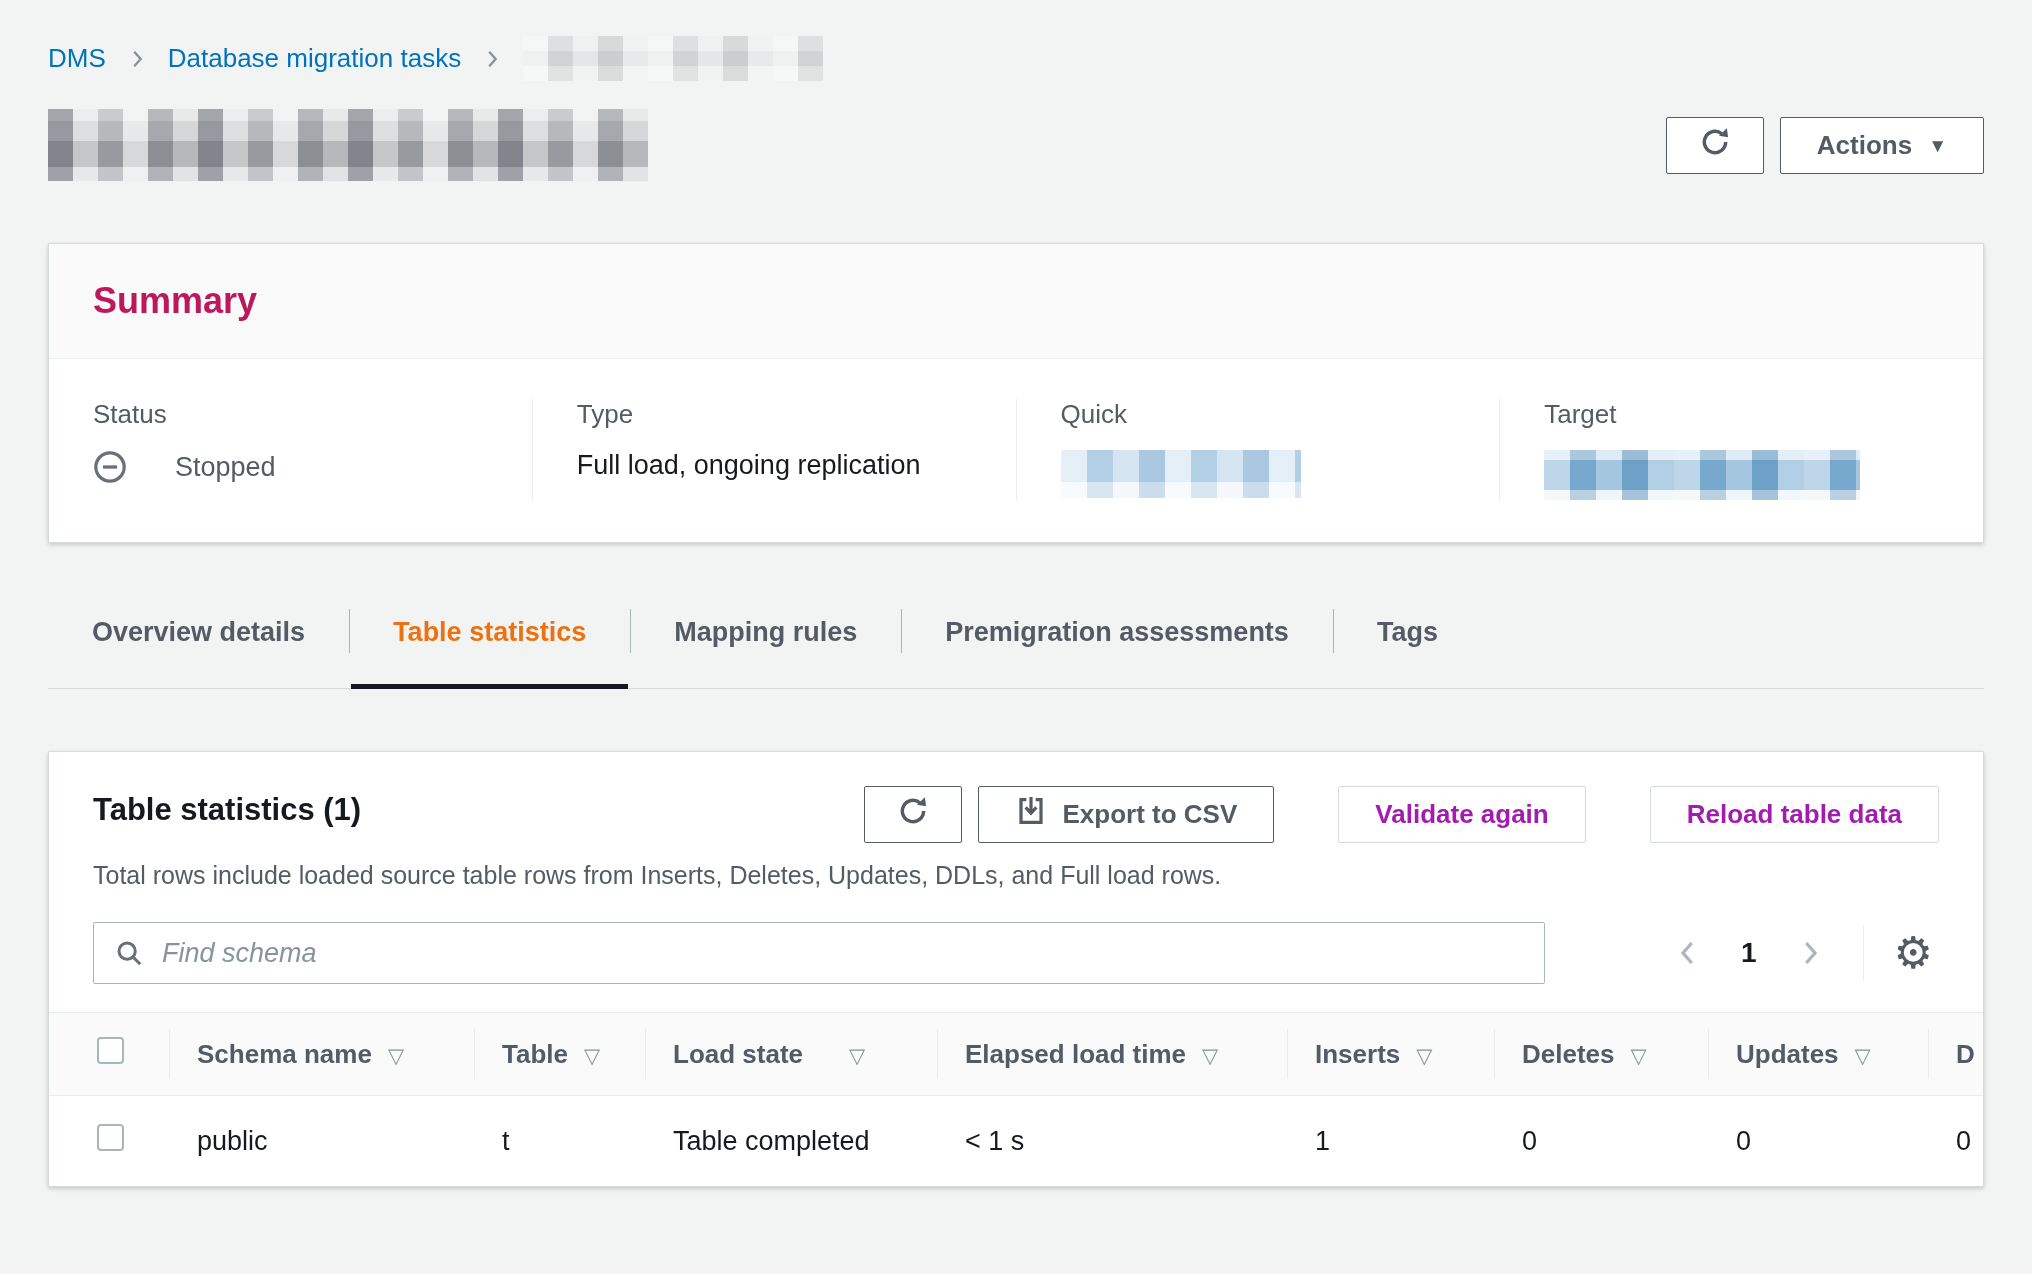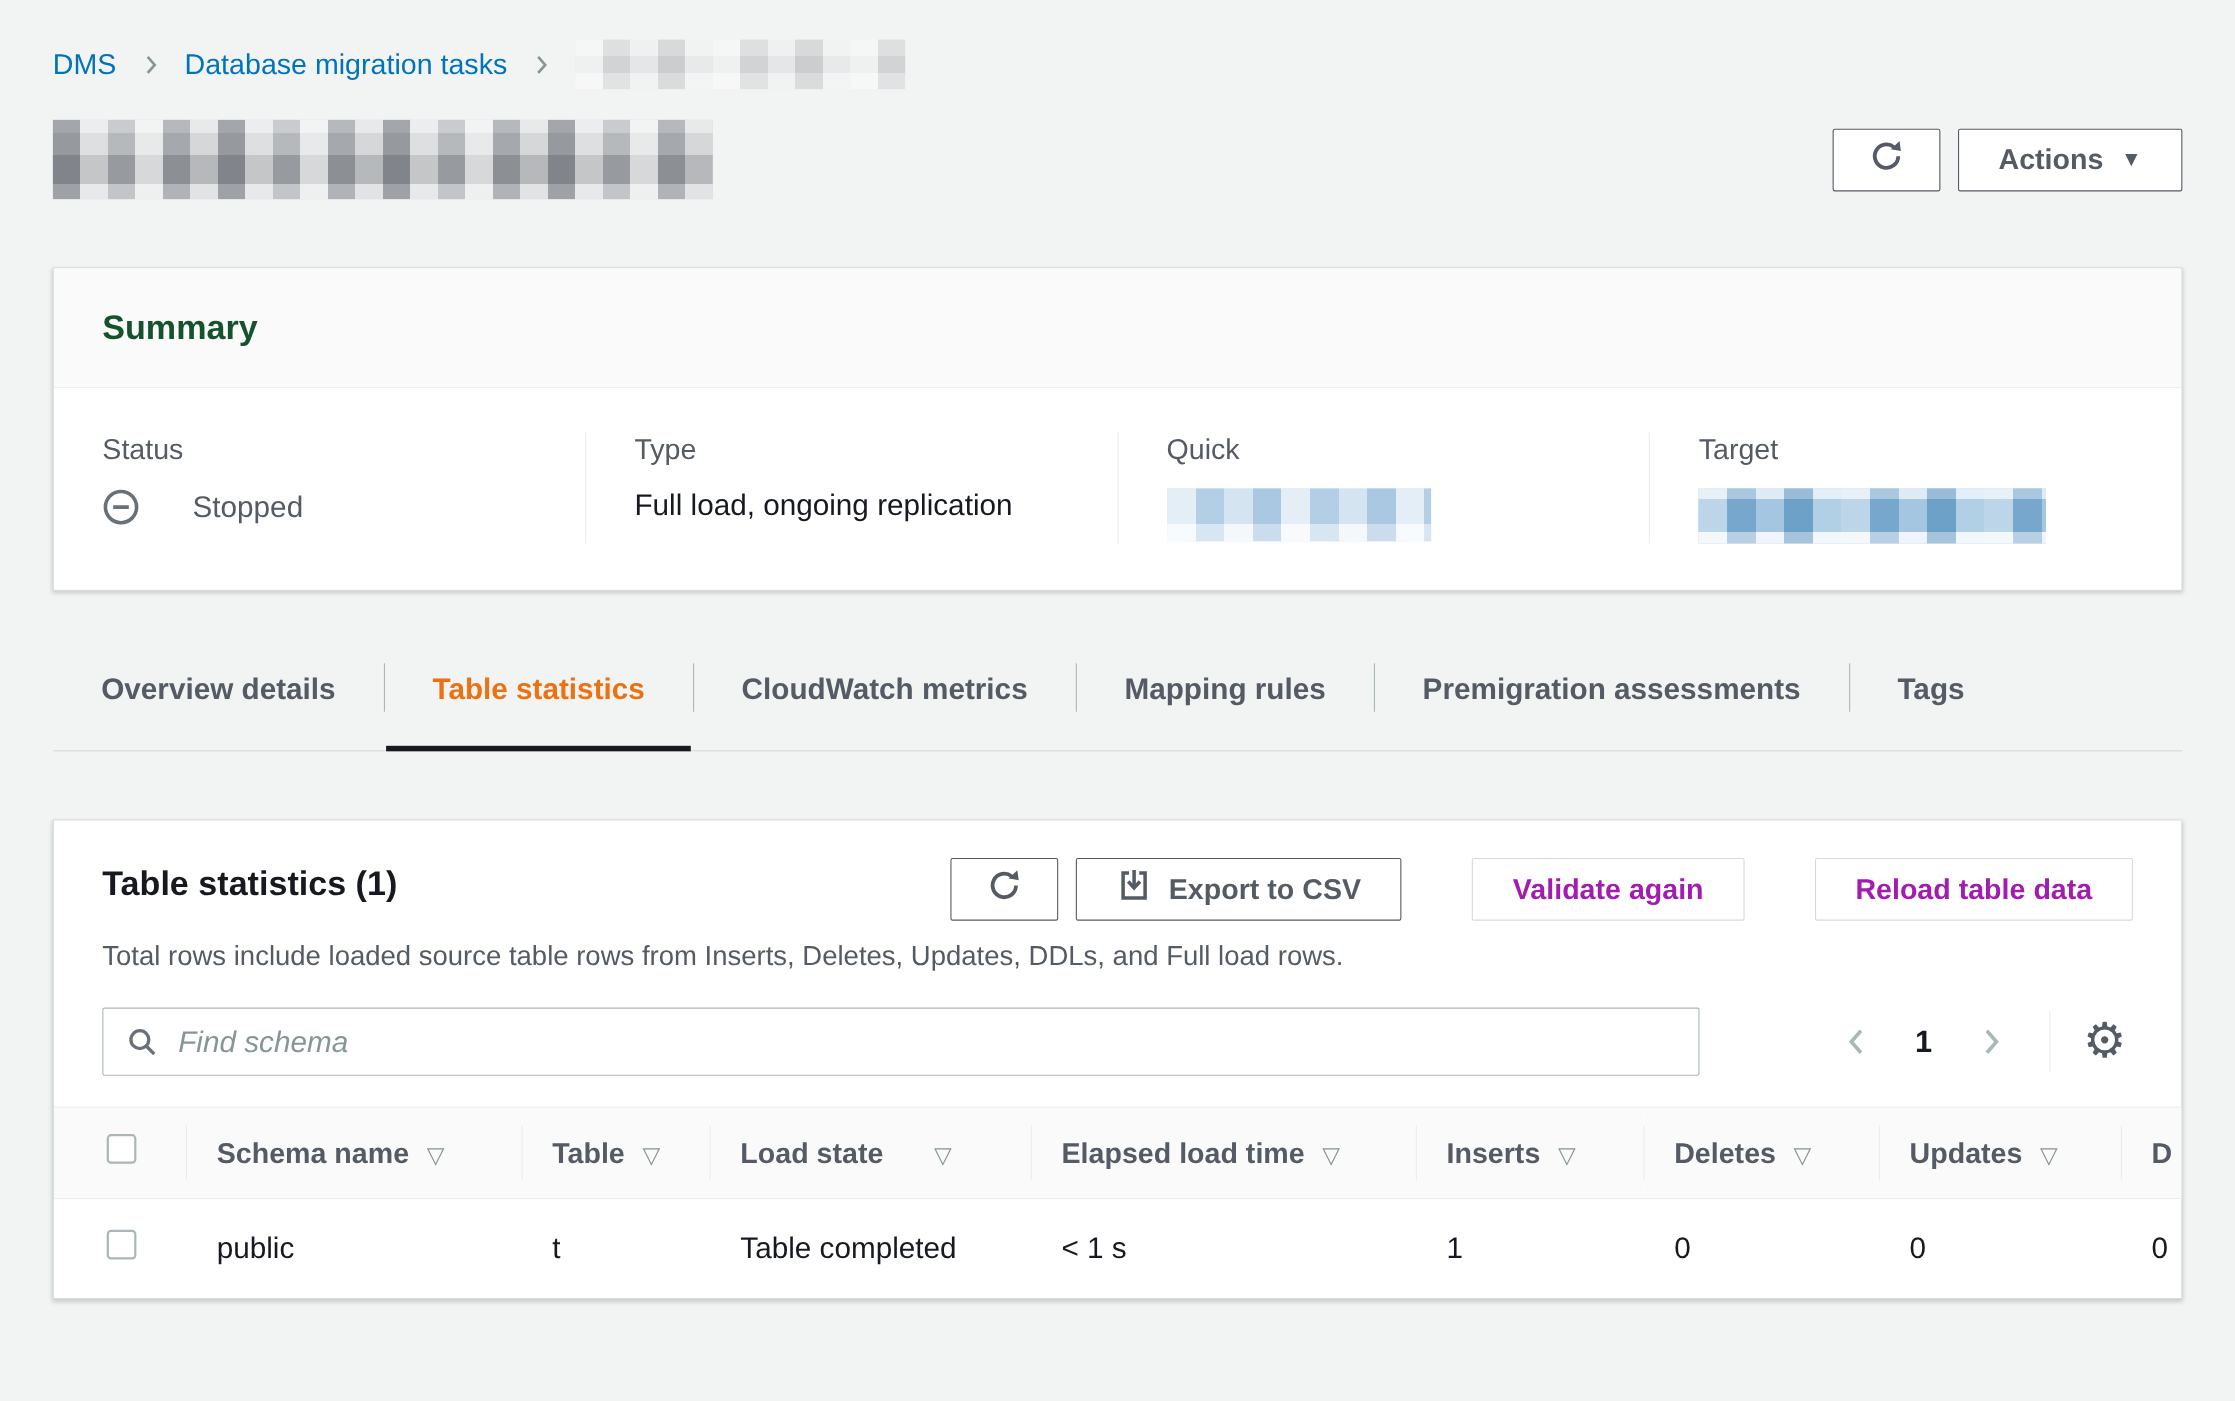--- a/index.html
+++ b/index.html
@@ -59,21 +59,21 @@
   .btn .caret { font-size:19px; line-height:1; }
   .btn.disabled { color:#a21caf; border-color:#d5dbdb; cursor:default;margin-left:48px; }
   .btn svg { width:32px; height:32px; }
 
   
   .card {
     margin-top:62px; background:#fff; border:1px solid #d5dbdb; border-radius:1px;
     box-shadow:0 2px 4px rgba(0,28,36,.18);
   }
   .card-header { background:#fafafa; border-bottom:1px solid #eaeded; padding:36px 44px; }
-  .card-header h1 { margin:0; font-size:31px; font-weight:700; color:#14532d; }
+  .card-header h1 { margin:0; font-size:36px; font-weight:700; color:#be185d; }
 
   .summary-body { display:flex; padding:40px 0 42px; background:#fff; }
   .summary-col { flex:1 1 0; padding:0 44px; }
   .summary-col + .summary-col { border-left:1px solid #eaeded; }
   .field-label { color:#545b64; font-size:26px; margin-bottom:20px; }
   .field-value { font-size:27px; color:#16191f; display:flex; align-items:center; gap:14px; }
   .field-value.gray { color:#545b64;gap:48px; }
   .status-icon { display:inline-flex; color:#687078; }
   .status-icon svg { width:34px; height:34px; }
 
@@ -188,21 +188,20 @@
       <div class="summary-col">
         <div class="field-label">Target</div>
         <div class="mosaic mosaic-target"></div>
       </div>
     </div>
   </section>
 
   <div class="tabs">
     <div class="tab">Overview details</div>
     <div class="tab active">Table statistics</div>
-    <div class="tab">CloudWatch metrics</div>
     <div class="tab">Mapping rules</div>
     <div class="tab">Premigration assessments</div>
     <div class="tab">Tags</div>
   </div>
 
   <section class="card stats-card">
     <div class="stats-header">
       <h2>Table statistics (1)</h2>
       <div class="btn-group">
         <button class="btn icon-only">

